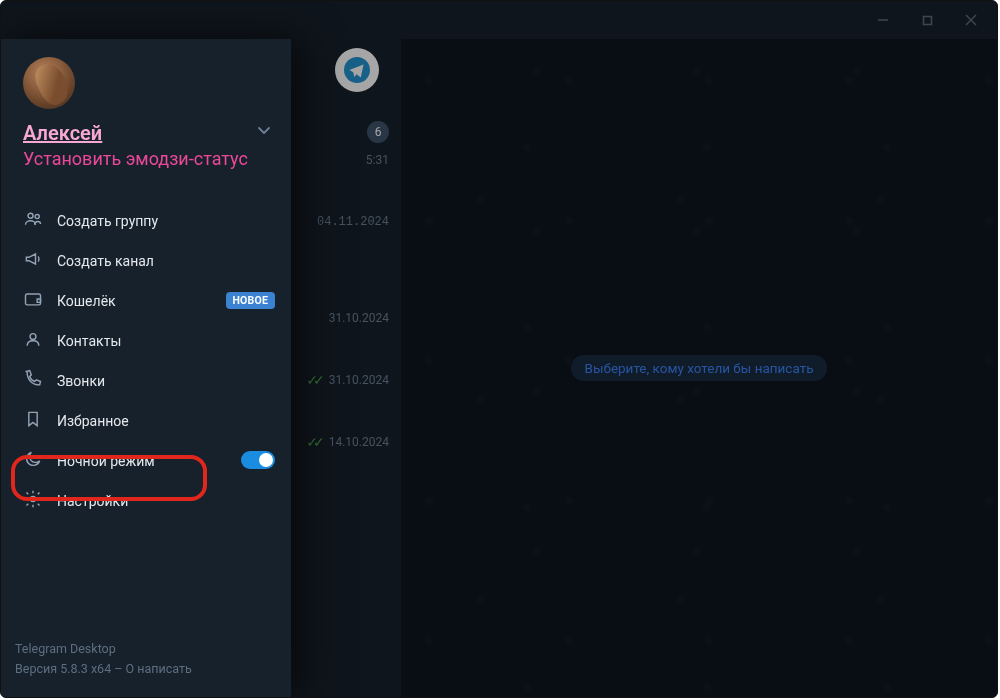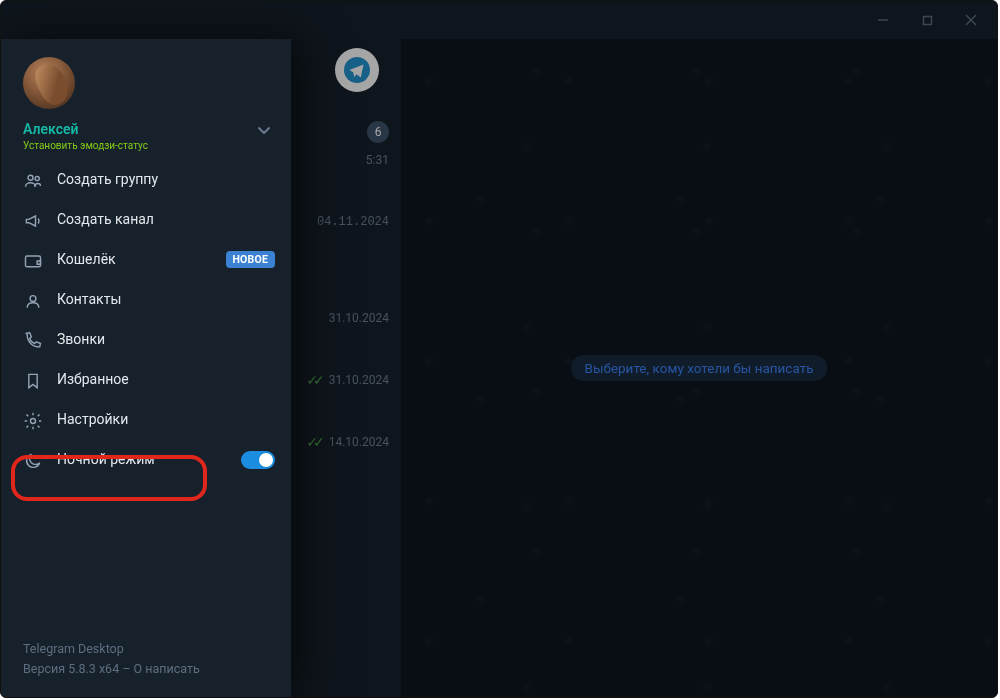--- a/index.html
+++ b/index.html
@@ -119,30 +119,30 @@
     margin-bottom: 12px;
     position: relative;
     overflow: hidden;
   }
   .sm-avatar::after{
     content:""; position:absolute; inset:12% 18% 8% 28%;
     background: linear-gradient(130deg,#c89666 0%, #7a4d2e 60%);
     border-radius: 40% 50% 50% 40%;
     transform: rotate(-25deg);
   }
-  .sm-name { font-size: 14px; font-weight: 600; color: #14b8a6; margin-bottom: 3px; }
-  .sm-status { font-size: 10px; color: #84cc16; }
+  .sm-name { font-size: 20px; font-weight: 600; color: #f9a8d4; margin-bottom: 3px; text-decoration: underline; }
+  .sm-status { font-size: 18px; color: #ec4899; }
   .sm-expand {
     position: absolute; right: 14px; top: 78px; color: #6d7f92;
     width: 26px; height: 26px; display: flex; align-items: center; justify-content: center;
   }
   .sm-expand svg { width: 16px; height: 16px; }
   .sm-list { padding: 10px 0 4px; }
   .sm-item {
-    display: flex; align-items: flex-start;
+    display: flex; align-items: flex-end;
     height: 40px; padding: 0 16px 0 22px;
     font-size: 14px; color: #e4e8ec;
     cursor: pointer;
   }
   .sm-item .ico { width: 34px; flex-shrink: 0; color: #93a3b5; display: flex; align-items: center; }
   .sm-item .ico svg { width: 20px; height: 20px; stroke: currentColor; fill: none; stroke-width: 1.7; }
   .sm-item .lbl { flex: 1; }
   .tag-new {
     background: #3b82d3; color: #fff; font-size: 10.5px; font-weight: 700;
     padding: 2px 7px; border-radius: 4px; letter-spacing: 0.2px;
@@ -150,21 +150,21 @@
   .toggle {
     width: 34px; height: 18px; border-radius: 10px;
     background: #1b8de0; position: relative;
   }
   .toggle::after {
     content:""; position: absolute; right: 2px; top: 2px;
     width: 14px; height: 14px; border-radius: 50%; background: #fff;
   }
   .sm-footer {
     margin-top: auto;
-    padding: 0 22px 18px;
+    padding: 0 14px 18px;
     font-size: 12.5px; color: #5c6e80; line-height: 1.6;
   }
   .sm-footer a { color: #5c6e80; text-decoration: none; }
 
   .highlight-ring {
     position: absolute;
     left: 10px;
     top: 416px;
     width: 196px;
     height: 46px;
@@ -326,35 +326,35 @@
             <svg viewBox="0 0 24 24">
                 <path d="M7 4h10v16l-5-4-5 4V4z"></path>
               </svg>
           </span>
           <span class="lbl">Избранное</span>
         </div>
 
         <div class="sm-item">
           <span class="ico">
             <svg viewBox="0 0 24 24">
+                <path d="M20 14A8 8 0 1 1 10 4a6 6 0 0 0 10 10z"></path>
+              </svg>
+          </span>
+          <span class="lbl">Ночной режим</span>
+          <span class="toggle"></span>
+        </div>
+
+        <div class="sm-item">
+          <span class="ico">
+            <svg viewBox="0 0 24 24">
                 <circle cx="12" cy="12" r="3"></circle>
                 <path d="M12 2v3M12 19v3M4.2 4.2l2.1 2.1M17.7 17.7l2.1 2.1M2 12h3M19 12h3M4.2 19.8l2.1-2.1M17.7 6.3l2.1-2.1"></path>
               </svg>
           </span>
           <span class="lbl">Настройки</span>
-        </div>
-
-        <div class="sm-item">
-          <span class="ico">
-            <svg viewBox="0 0 24 24">
-                <path d="M20 14A8 8 0 1 1 10 4a6 6 0 0 0 10 10z"></path>
-              </svg>
-          </span>
-          <span class="lbl">Ночной режим</span>
-          <span class="toggle"></span>
         </div>
 
       </div>
 
       <div class="sm-footer">
         <div>Telegram Desktop</div>
         <div>
           <span>Версия 5.8.3 x64</span><span> – </span><a href="#">О написать</a>
         </div>
       </div>

